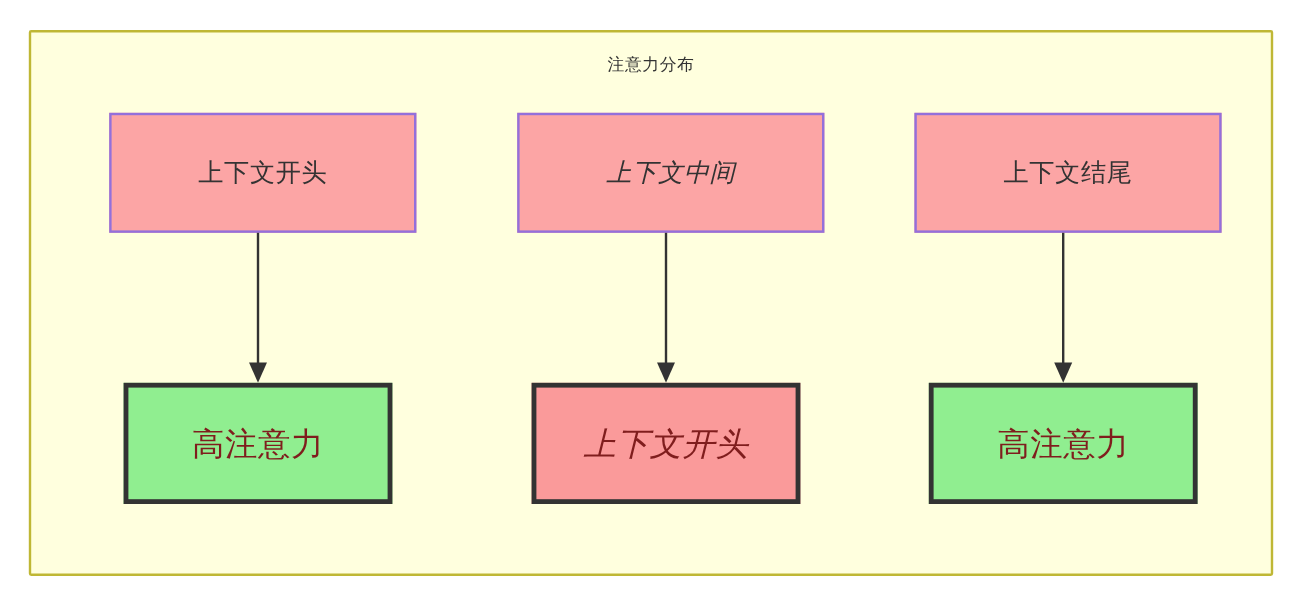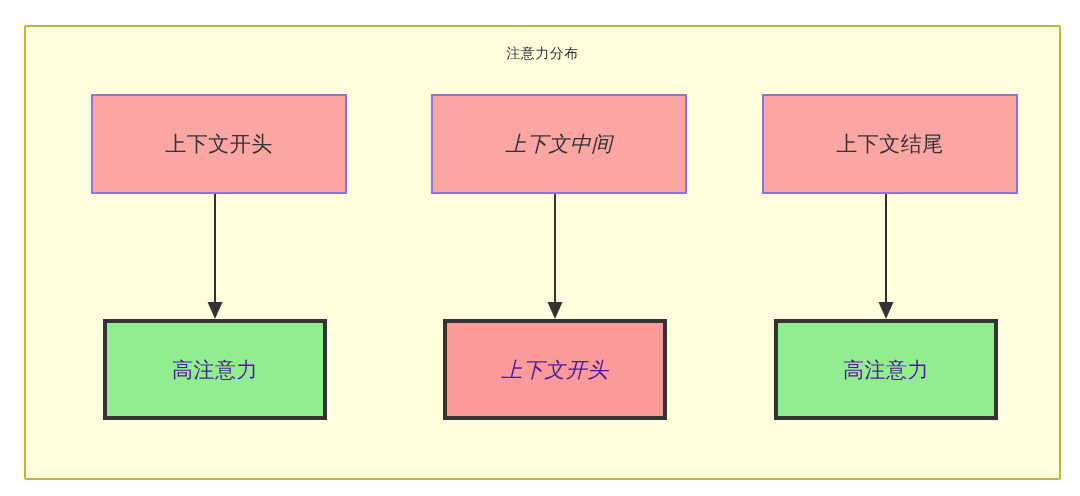--- a/index.html
+++ b/index.html
@@ -88,22 +88,22 @@
     height: 101px;
     box-sizing: border-box;
     border: 4px solid #333333;
     display: flex;
     align-items: center;
     justify-content: center;
   }
   .node-bottom.fill-high { background: #90ee90; }
   .node-bottom.fill-low  { background: #fa9a9a; }
   .node-bottom .node-label {
-    font-size: 21px;
-    color: #4c1d95;
+    font-size: 27px;
+    color: #7f1d1d;
     letter-spacing: 0.5px;
     white-space: nowrap;
   }
 
   
   .connector {
     position: absolute;
     left: 110px;
     top: 167px;
     width: 28px;

